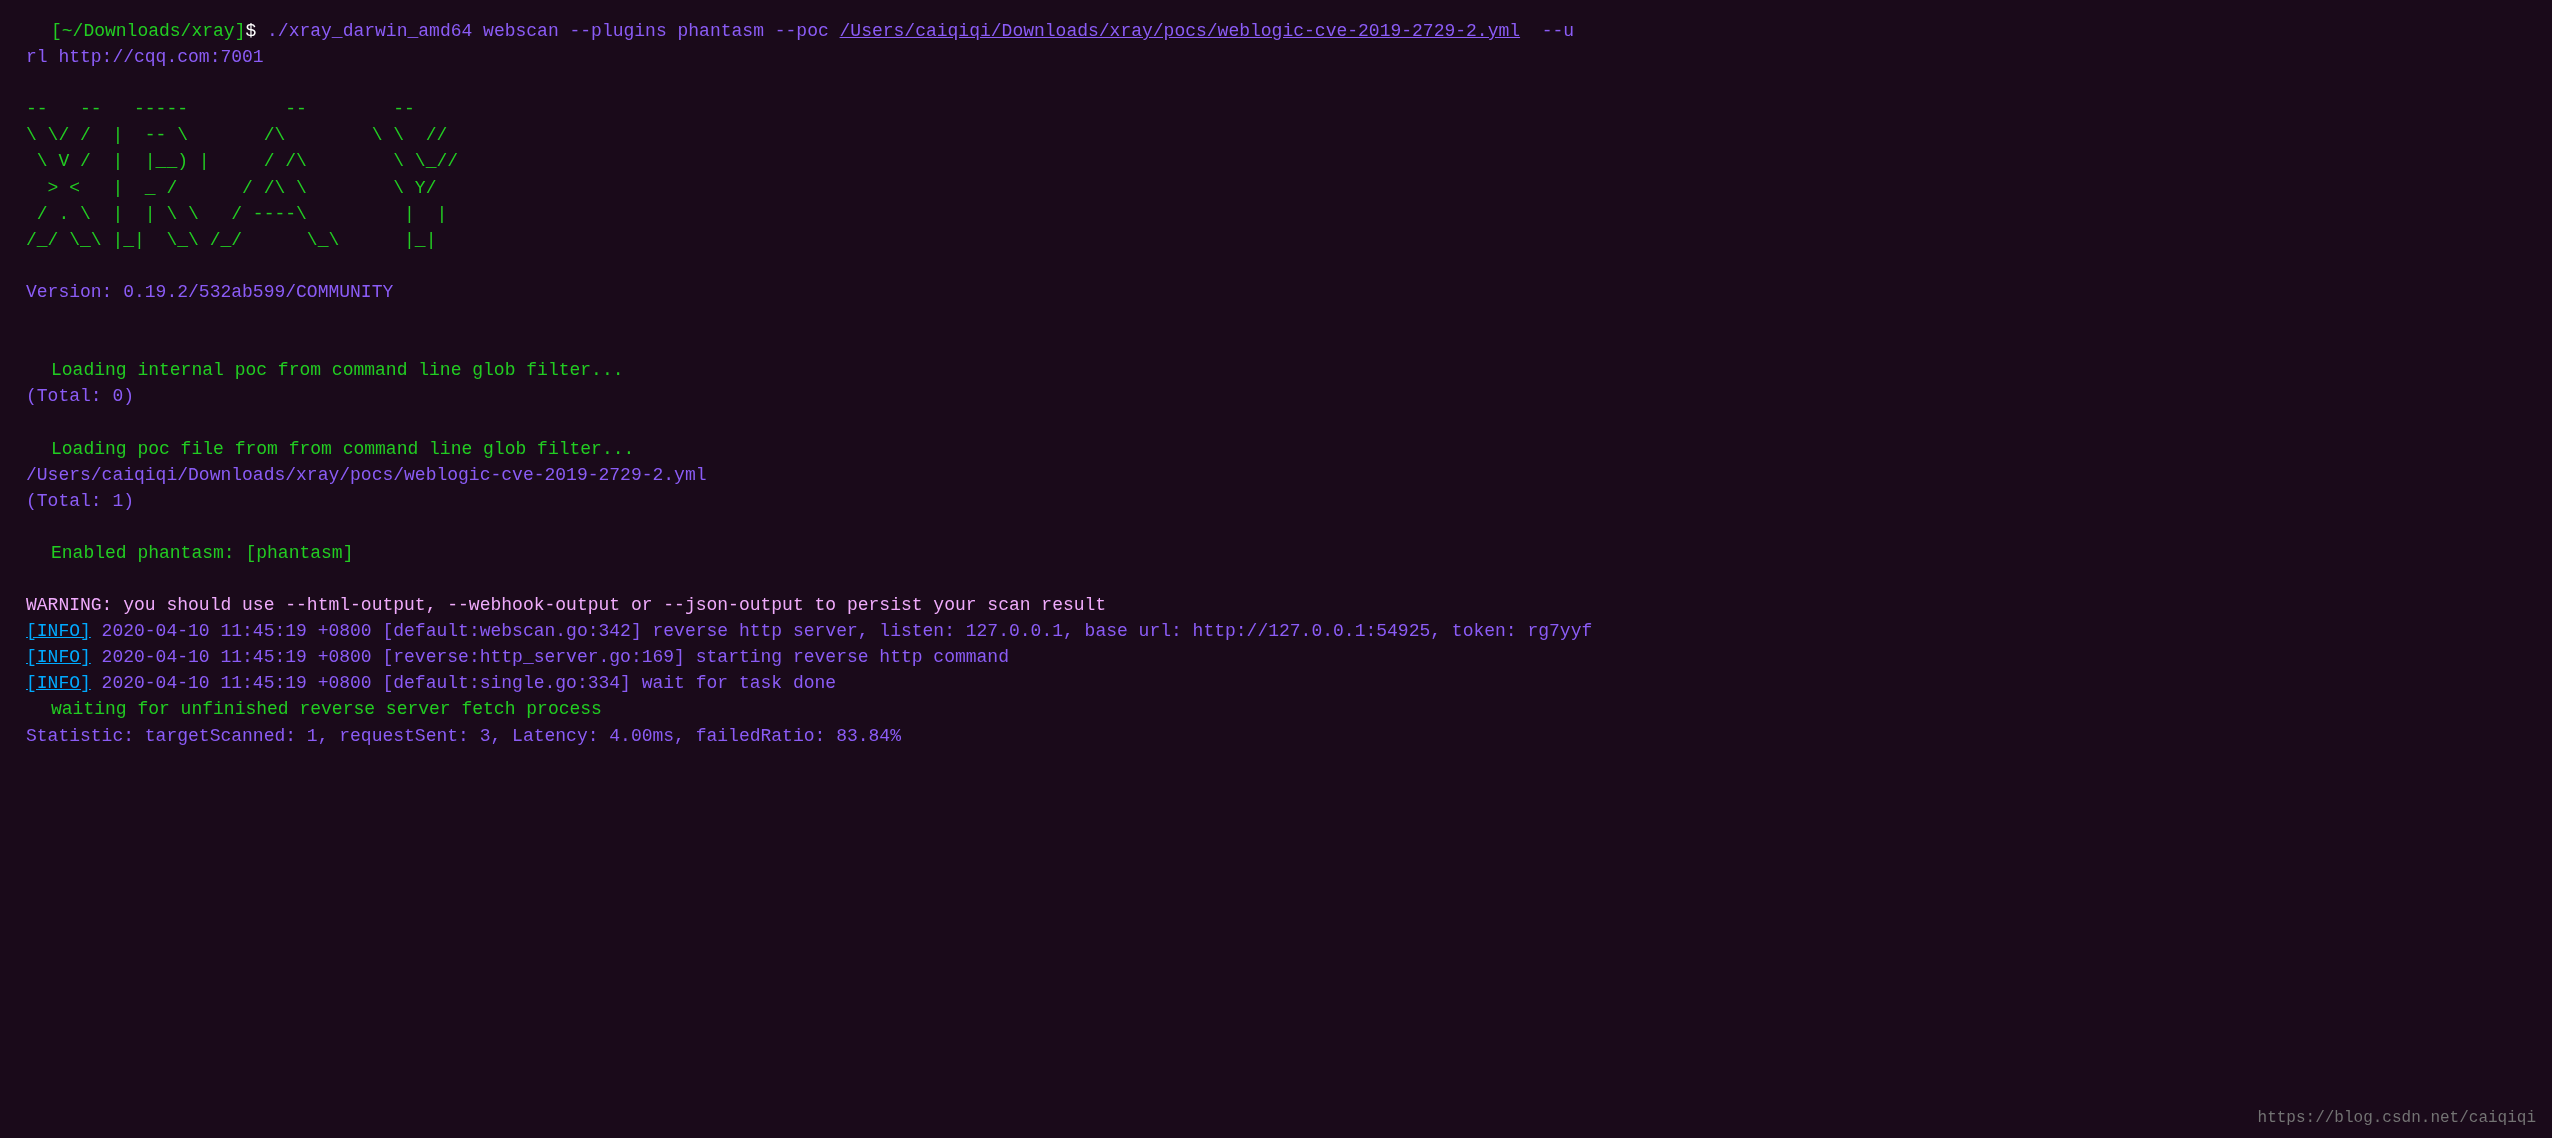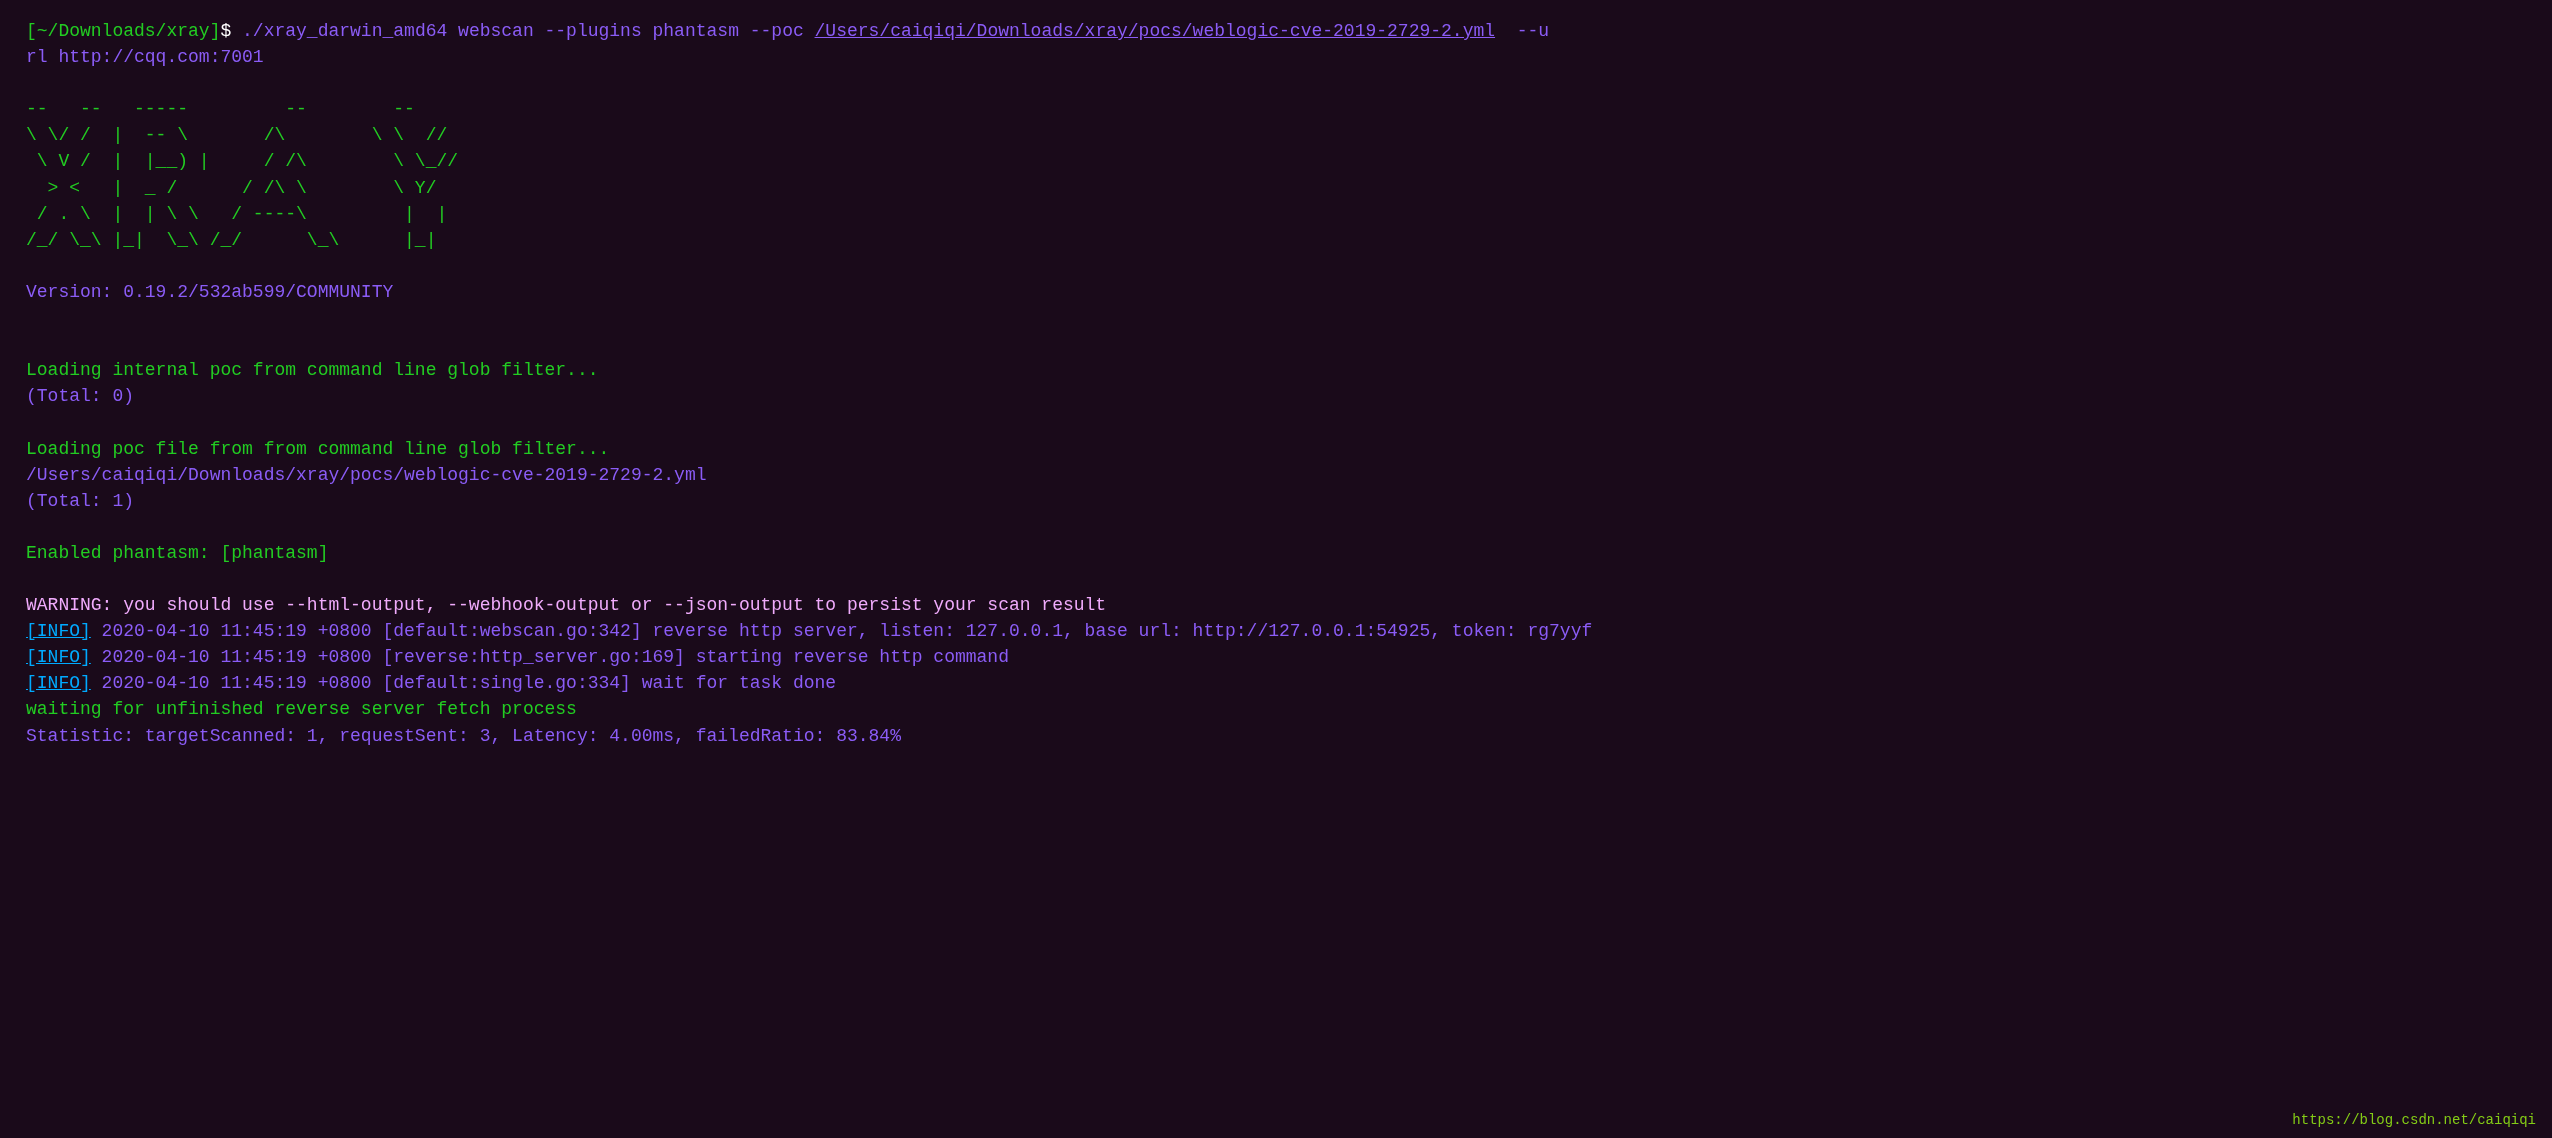--- a/index.html
+++ b/index.html
@@ -24,31 +24,31 @@
       background-color: #1a0a1a;
       padding: 8px 10px;
     }
     .line {
       white-space: pre;
       display: block;
       font-size: 18px;
       line-height: 1.45;
     }
     .color-white { color: #8b5cf6; }
-    .color-green { color: #22cc22; }
+    .color-green { color: #22cc22; margin-left: 25px; }
     .color-red { color: #f0abfc; }
     .color-underline { text-decoration: underline; }
     .color-bright-white { color: #ffffff; }
     .color-info { color: #00aaff; text-decoration: underline; }
     .watermark {
       position: fixed;
       bottom: 8px;
       right: 16px;
-      font-size: 14px;
-      color: #84cc16;
+      font-size: 16px;
+      color: #737373;
     }
     .ascii-art {
       color: #22cc22;
       font-size: 18px;
       line-height: 1.45;
     }
   </style>
 </head>
 <body>
 

